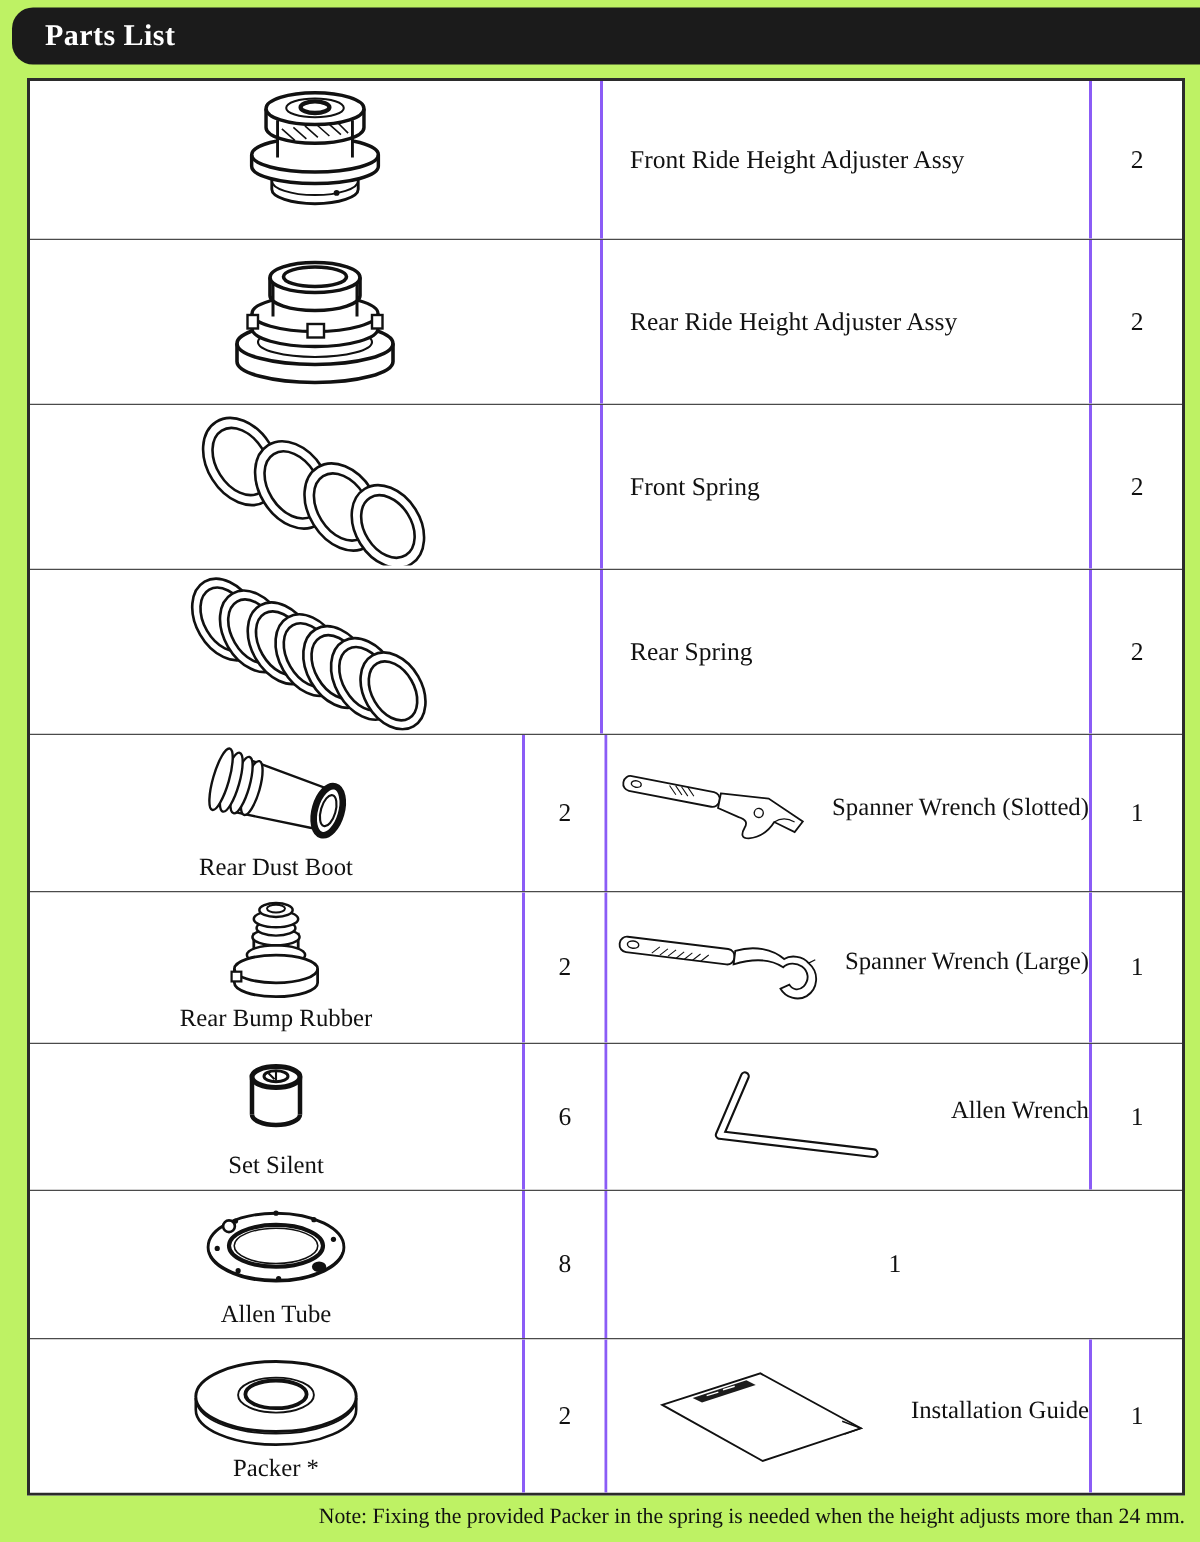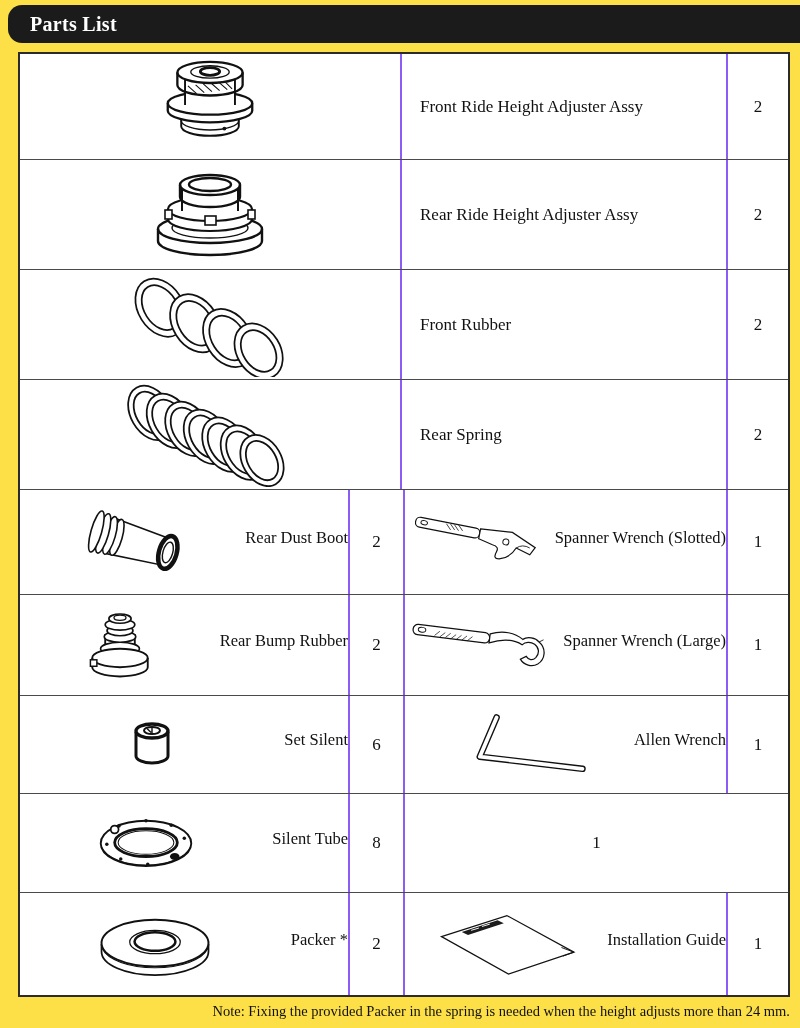--- a/index.html
+++ b/index.html
@@ -1,37 +1,37 @@
 <!DOCTYPE html>
 <html><head>
 <meta charset="utf-8">
 <style>
   *{margin:0;padding:0;box-sizing:border-box}
   html,body{background:#fff}
   body{width:800px;height:1028px;font-family:"Liberation Serif",serif;color:#111;overflow:hidden}
-  .page{position:relative;width:800px;height:1028px;background:#fde047}
+  .page{position:relative;width:800px;height:1028px;background:#bef264}
 
   .hdr-bar{position:absolute;left:8px;top:5px;width:792px;height:38px;background:#1b1b1b;
            border-radius:14px 0 0 14px;display:flex;align-items:center;padding-left:22px}
   .hdr-title{color:#fff;font-weight:bold;font-size:20px;letter-spacing:.3px}
 
   .parts-table{position:absolute;left:18px;top:52px;width:772px;border:2px solid #2b2b2b;background:#fff}
   .row{display:flex;border-bottom:1px solid #4a4a4a}
   .row:last-child{border-bottom:none}
   .cell{border-right:2px solid #8b5cf6;display:flex;align-items:center;justify-content:center;background:#fff}
   .cell:last-child{border-right:none}
 
   .h1{height:106px}.h2{height:110px}.h3{height:110px}.h4{height:110px}
   .h5{height:105px}.h6{height:101px}.h7{height:98px}.h8{height:99px}.h9{height:102px}
 
   .c-img{width:382px}
   .c-name{width:326px;justify-content:flex-start;padding-left:18px;font-size:17px}
   .c-qty{flex:1;font-size:17px}
 
-  .s-img1{width:330px;flex-direction:row;justify-content:flex-end}
+  .s-img1{width:330px;flex-direction:column;justify-content:flex-end}
   .s-qty1{width:55px;font-size:17px}
   .s-img2{width:323px;flex-direction:row;justify-content:flex-end}
   .s-qty2{flex:1;font-size:17px}
 
   .draw-wrap{flex:1;display:flex;align-items:center;justify-content:center;width:100%;overflow:hidden}
   .part-label{font-size:16.5px;line-height:1;margin-bottom:8px;text-align:center;white-space:nowrap}
 
   svg{display:block}
   .ln{stroke:#111;fill:none}
   .wf{stroke:#111;fill:#fff}
@@ -109,21 +109,21 @@
           <g transform="translate(133,75) rotate(-32)">
               <ellipse class="wf" stroke-width="2" rx="26" ry="36"></ellipse>
               <ellipse class="ln" stroke-width="2" rx="19" ry="28"></ellipse>
             </g>
           <g transform="translate(168,90) rotate(-32)">
               <ellipse class="wf" stroke-width="2" rx="25" ry="34"></ellipse>
               <ellipse class="ln" stroke-width="2" rx="18" ry="26"></ellipse>
             </g>
         </svg>
       </div>
-      <div class="cell c-name">Front Rubber</div>
+      <div class="cell c-name">Front Spring</div>
       <div class="cell c-qty">2</div>
     </div>
 
     <div class="row h4">
       <div class="cell c-img">
         <svg width="230" height="104" viewBox="0 0 230 118">
           <g transform="translate(48,34) rotate(-30)">
               <ellipse class="wf" stroke-width="2" rx="23" ry="33"></ellipse>
               <ellipse class="ln" stroke-width="2" rx="17" ry="26"></ellipse>
             </g>
@@ -270,21 +270,21 @@
               <circle cx="104" cy="22" r="2" fill="#111"></circle>
             <circle cx="75" cy="17" r="2" fill="#111"></circle>
               <circle cx="44" cy="23" r="2" fill="#111"></circle>
             <circle cx="30" cy="44" r="2" fill="#111"></circle>
               <circle cx="46" cy="61" r="2" fill="#111"></circle>
             <circle cx="77" cy="67" r="2" fill="#111"></circle>
             <circle class="wf" stroke-width="2" cx="39" cy="27" r="4.5"></circle>
             <ellipse cx="108" cy="58" rx="5.5" ry="4" fill="#111"></ellipse>
           </svg>
         </div>
-        <div class="part-label">Silent Tube</div>
+        <div class="part-label">Allen Tube</div>
       </div>
       <div class="cell s-qty1">8</div>
       <div class="cell s-qty2">1</div>
     </div>
 
     <div class="row h9">
       <div class="cell s-img1">
         <div class="draw-wrap">
           <svg width="150" height="70" viewBox="0 0 150 72">
             <path d="M20,36 L20,44 A55,24 0 0 0 130,44 L130,36 Z" fill="#fff"></path>

